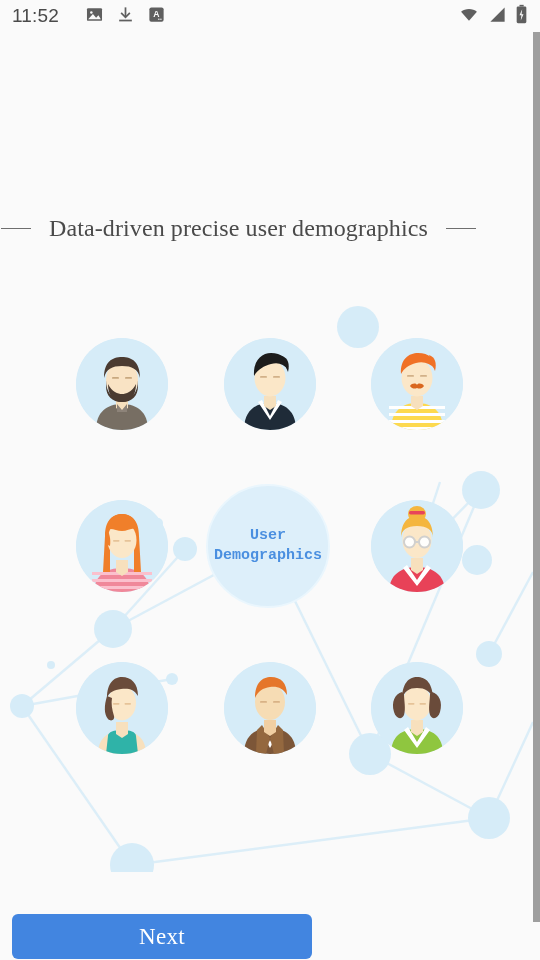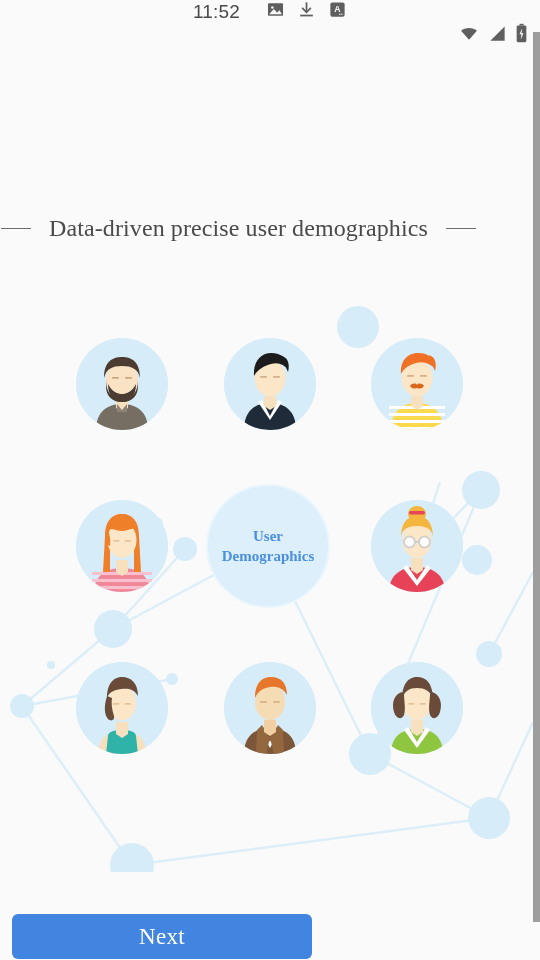--- a/index.html
+++ b/index.html
@@ -17,21 +17,20 @@
   }
 
   
   .statusbar {
     position:absolute; top:0; left:0;
     width:540px; height:32px;
     background:#fafafa;
     display:flex; align-items:center;
     padding:0 12px;
     z-index:40;
-    flex-direction:column;
   }
   .sb-clock {
     font-size:19px; color:#4a4a4a;
     letter-spacing:0.2px;
     font-family:"Liberation Sans", sans-serif;
     margin-right:14px;
   }
   .sb-left { display:flex; align-items:center; gap:12px; }
   .sb-right { margin-left:auto; display:flex; align-items:center; gap:8px; }
   .sb-ico { display:block; }
@@ -84,21 +83,21 @@
   .hub {
     position:absolute;
     width:124px; height:124px;
     border-radius:50%;
     background:#ddeffa;
     border:2px solid #eaf6fd;
     display:flex; align-items:center; justify-content:center;
     text-align:center;
   }
   .hub-label {
-    font-family:Liberation Serif, serif;
+    font-family:Liberation Mono, monospace;
     font-weight:bold;
     font-size:15px;
     line-height:1.35;
     color:#4a8fe0;
     padding:0 6px;
   }
 
   
   .next-wrap {
     position:absolute;

